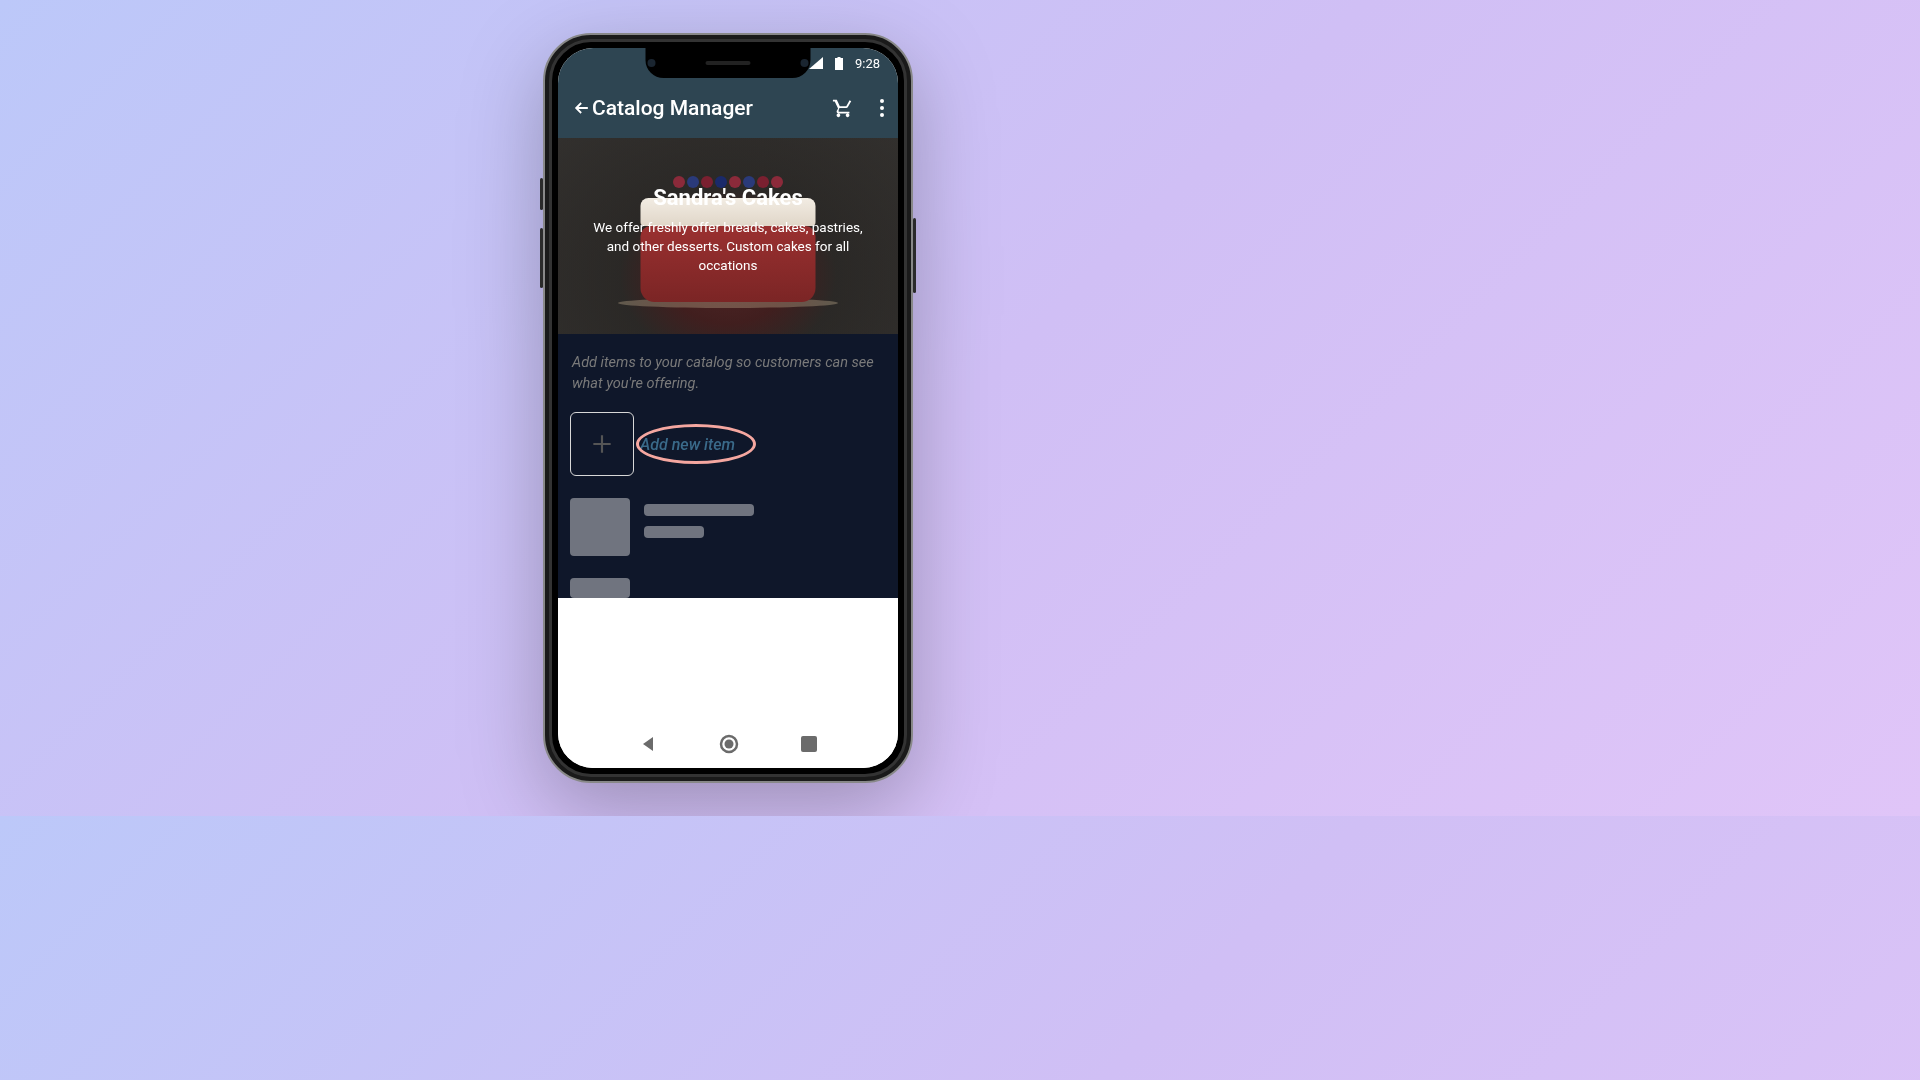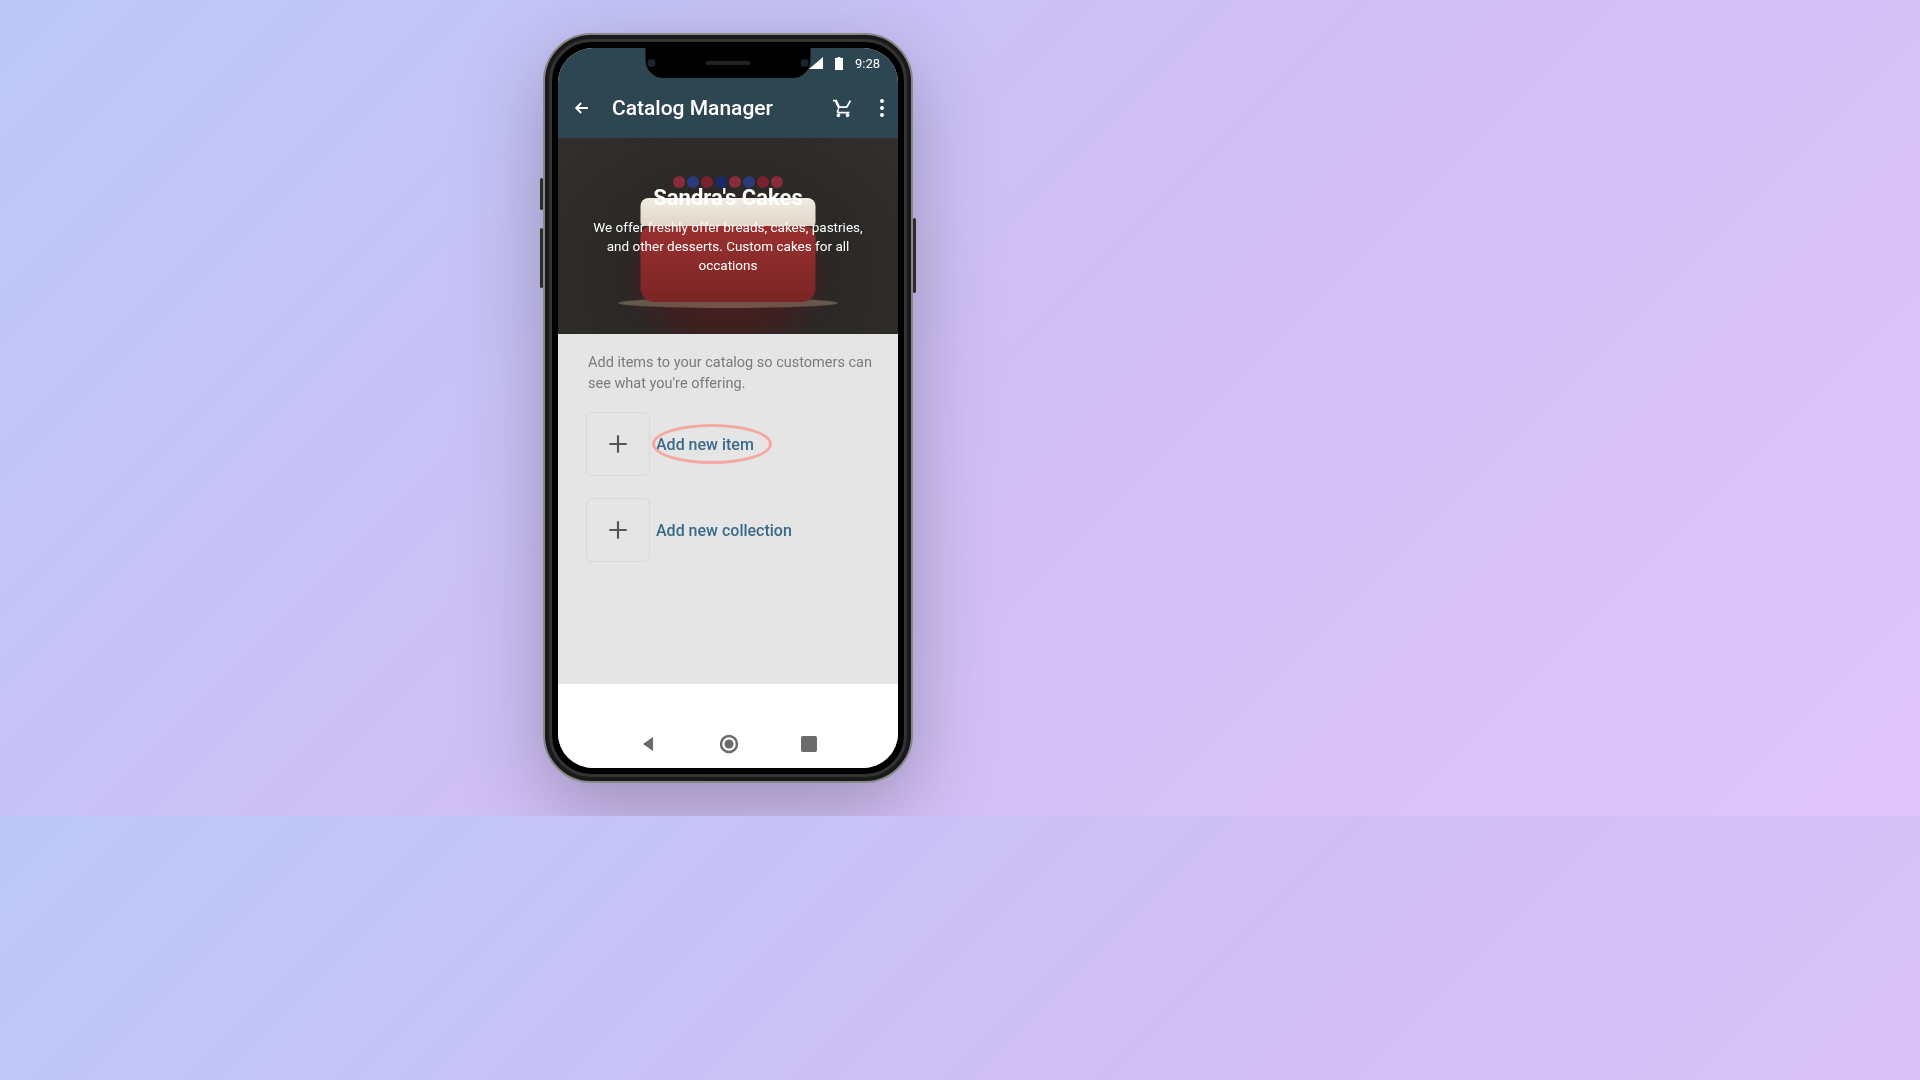--- a/index.html
+++ b/index.html
@@ -84,21 +84,20 @@
     .signal-icon, .battery-icon {
       display: inline-flex;
       align-items: center;
     }
     .app-bar {
       height: 60px;
       background: #2e4552;
       display: flex;
       align-items: center;
       padding: 0 14px;
-      gap: 20px;
       color: #fff;
     }
     .back-arrow {
       cursor: pointer;
       display: flex;
     }
     .app-title {
       font-size: 21px;
       font-weight: 500;
       flex: 1;
@@ -178,22 +177,23 @@
       top: -6px;
     }
     .hero-subtitle {
       font-size: 13.5px;
       line-height: 1.4;
       z-index: 2;
       position: relative;
       top: -6px;
     }
     .content {
-      padding: 16px 12px 0 28px;
-      background: #e5e5e5;
+      padding: 16px 12px 0 12px;
+      background: #0f172a;
+      font-style: italic;
     }
     .hint-text {
       font-size: 14.5px;
       color: #7a7a7a;
       line-height: 1.45;
       padding: 2px 2px 18px 2px;
     }
     .action-row {
       display: flex;
       align-items: center;
@@ -348,28 +348,20 @@
       <div class="action-row" style="position:relative;">
         <div class="plus-box">
           <svg width="26" height="26" viewBox="0 0 24 24" stroke="#555" stroke-width="2">
               <path d="M12 4v16M4 12h16"></path>
             </svg>
         </div>
         <span class="action-label">Add new item</span>
         <div class="highlight-ellipse" style="left:66px; top:12px;"></div>
       </div>
 
-      <div class="action-row">
-        <div class="plus-box">
-          <svg width="26" height="26" viewBox="0 0 24 24" stroke="#555" stroke-width="2">
-              <path d="M12 4v16M4 12h16"></path>
-            </svg>
-        </div>
-        <span class="action-label">Add new collection</span>
-      </div>
 
       <div class="placeholder-row">
         <div class="ph-box"></div>
         <div class="ph-lines">
           <div class="ph-line1"></div>
           <div class="ph-line2"></div>
         </div>
       </div>
       <div class="placeholder-row" style="margin-bottom:0;">
         <div class="ph-box" style="height:20px;"></div>

